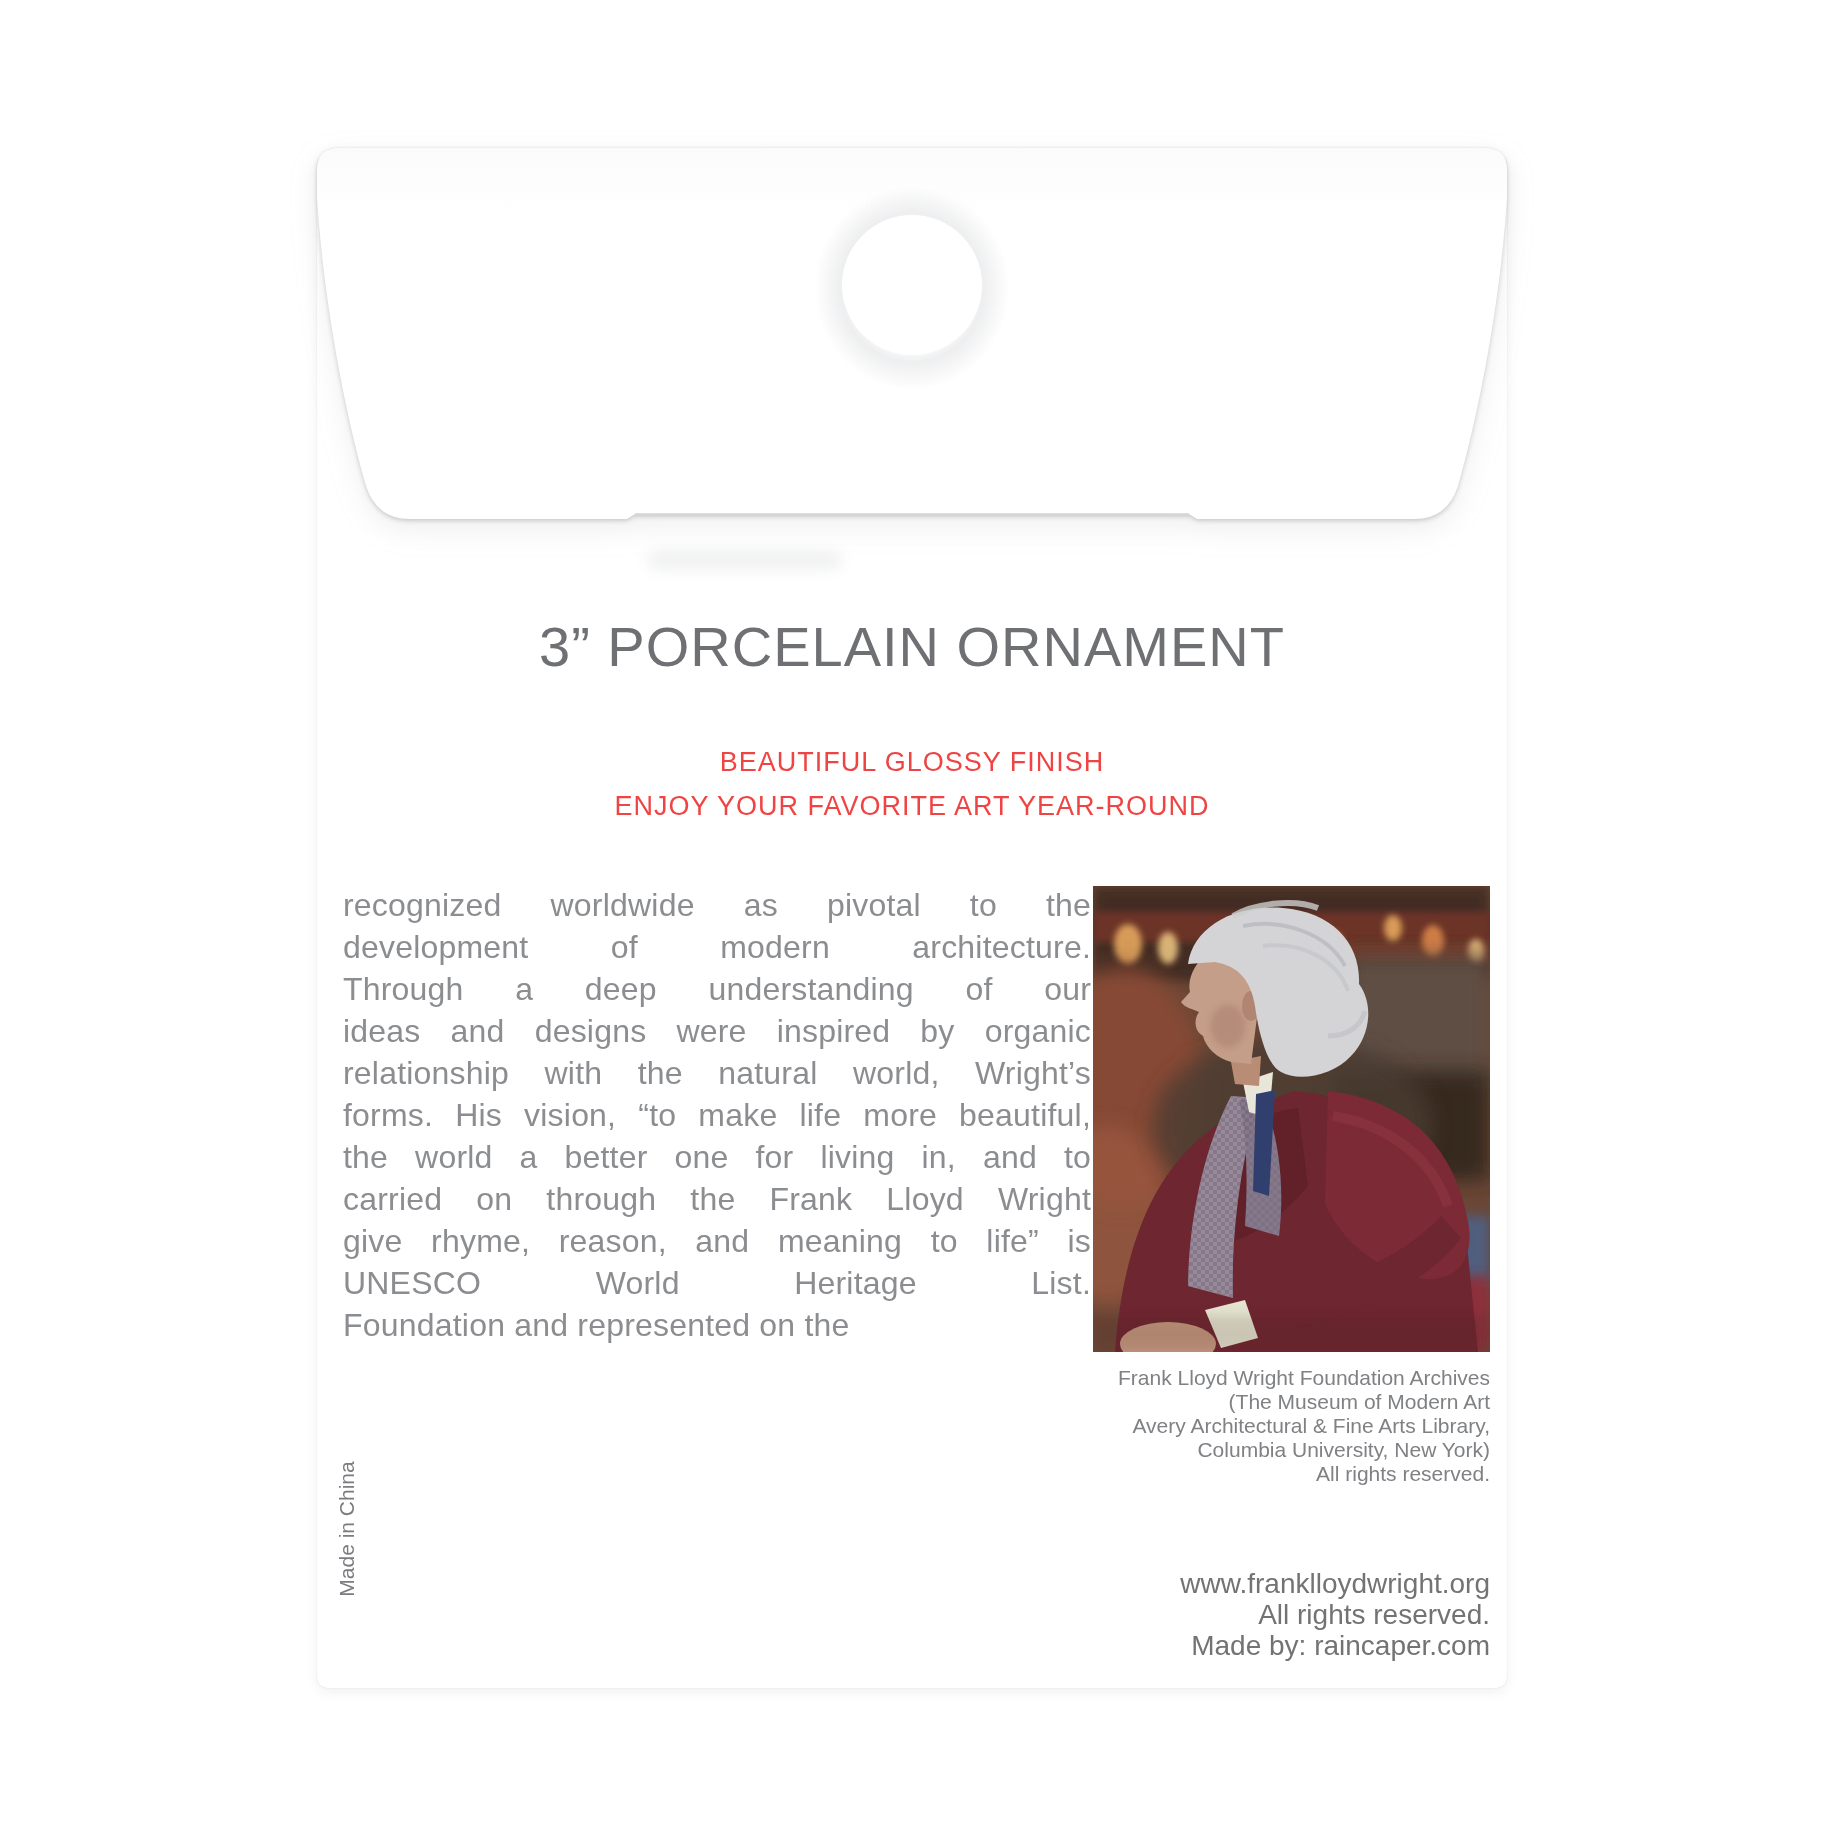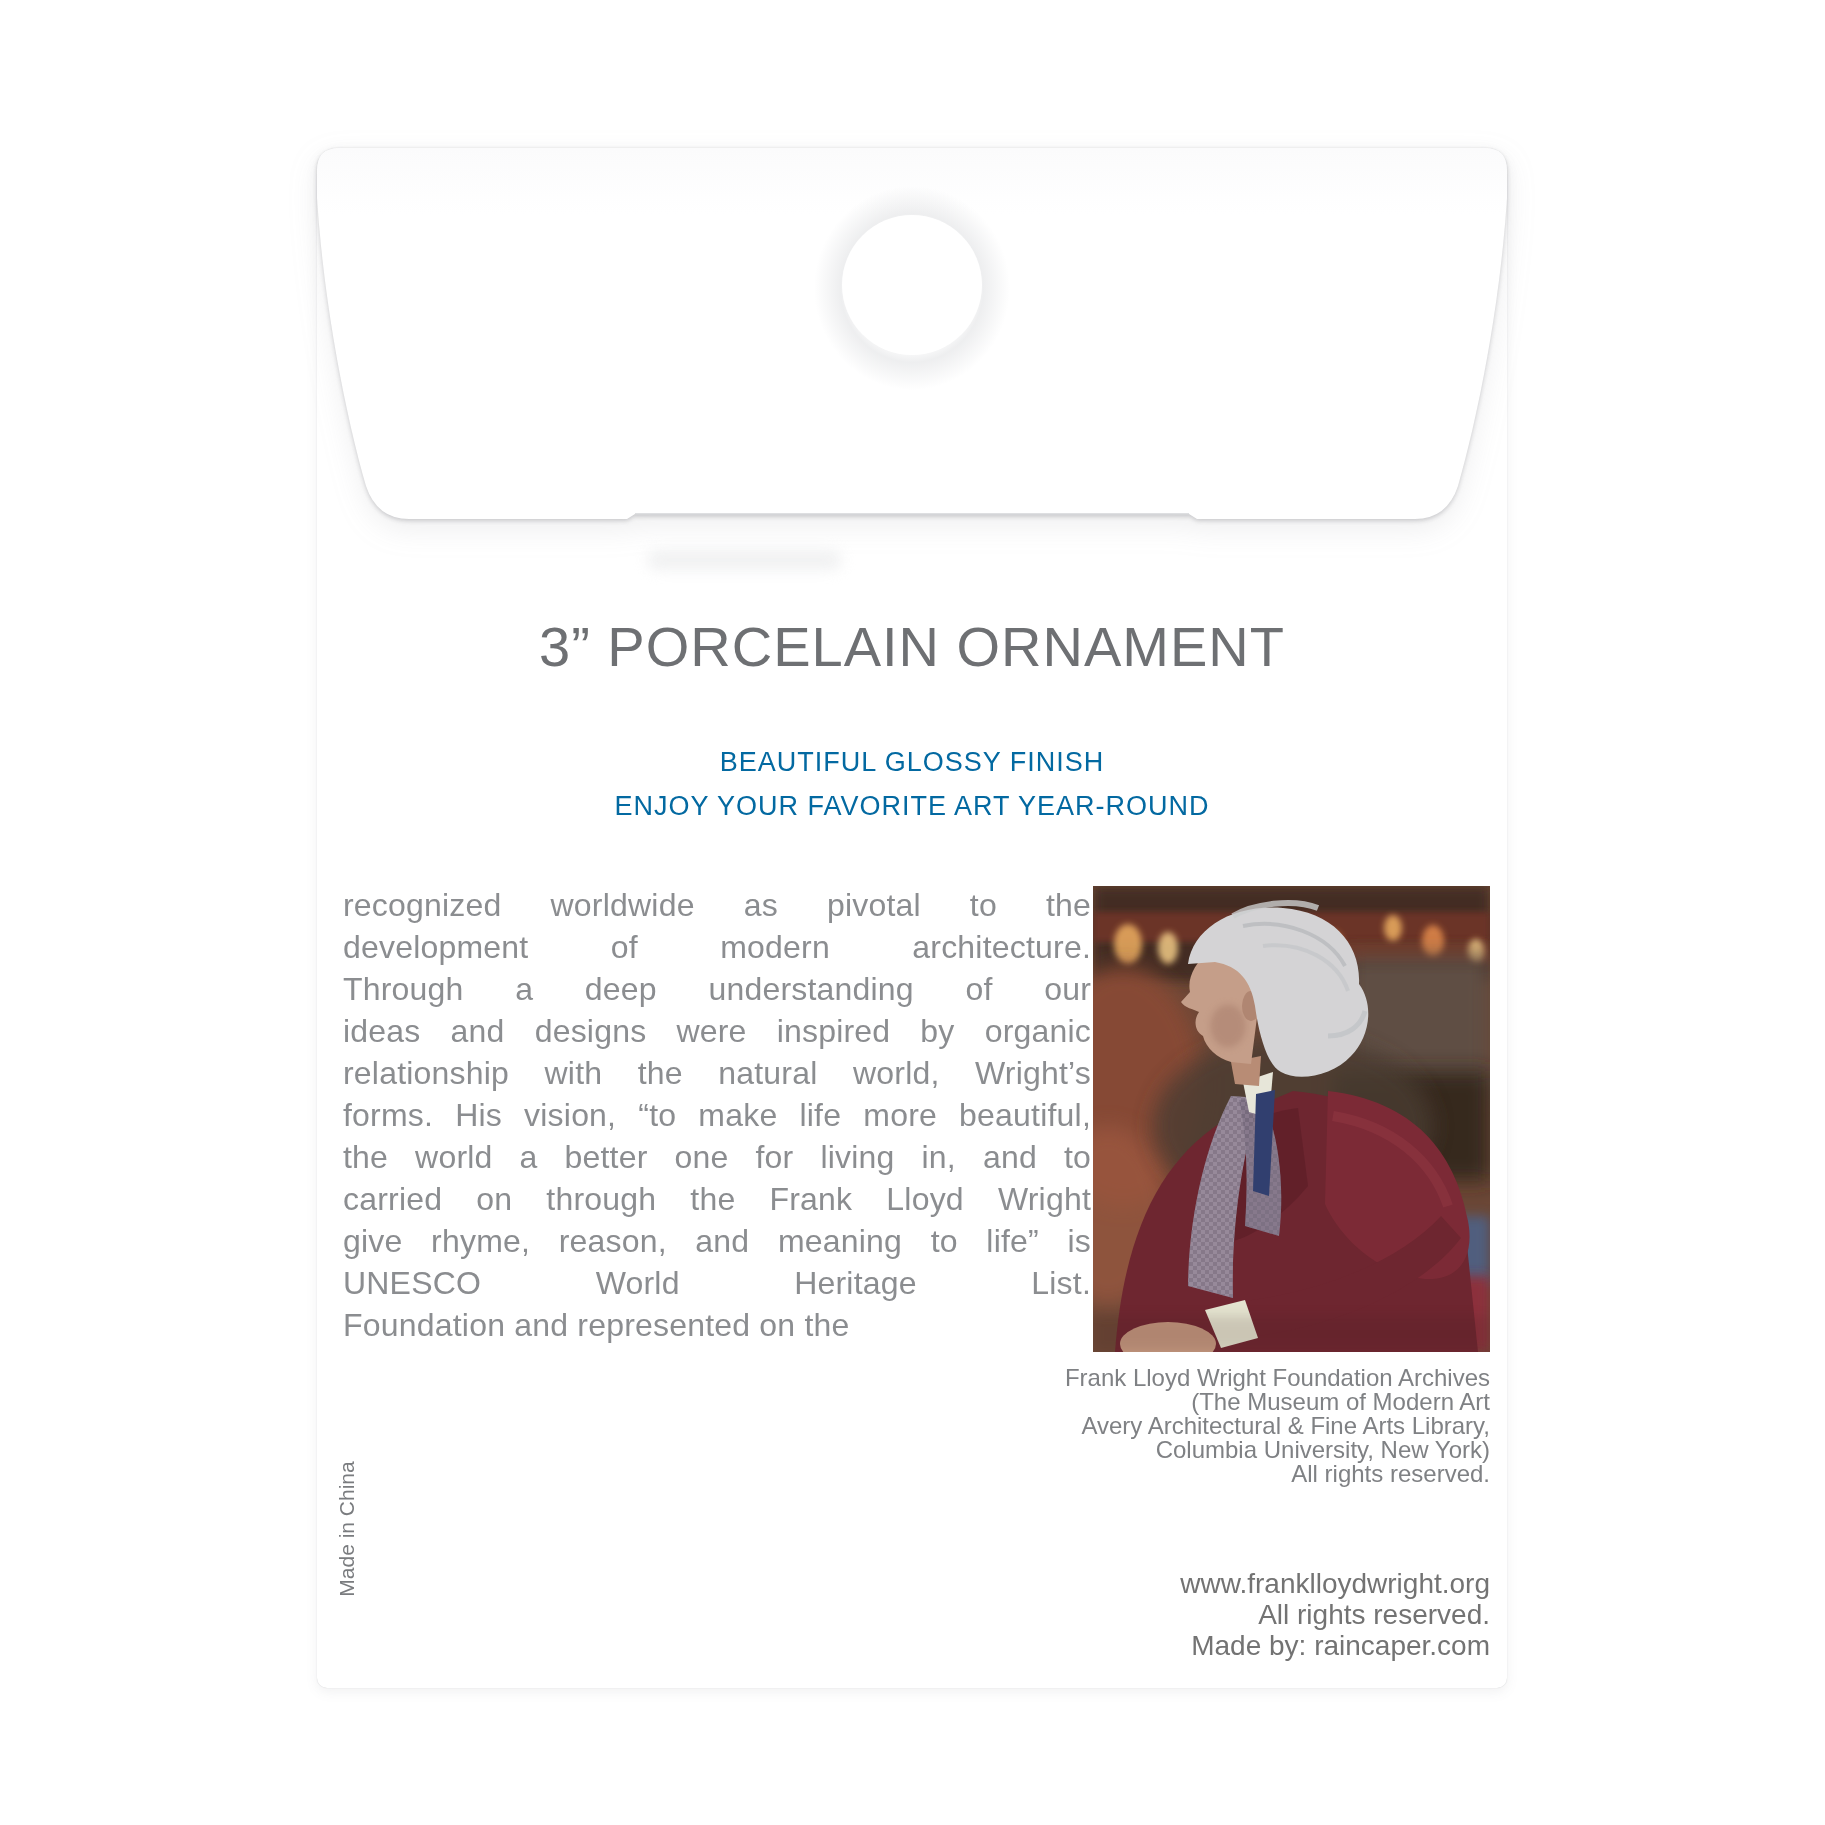--- a/index.html
+++ b/index.html
@@ -30,41 +30,41 @@
   .title{
     position:absolute;left:0;right:0;top:466px;
     text-align:center;
     font-size:56px;font-weight:400;letter-spacing:1px;
     color:#6e7073;
   }
   .subtitle{
     position:absolute;left:0;right:0;top:592px;
     text-align:center;
     font-size:27px;line-height:44px;letter-spacing:1px;
-    color:#0369a1;
+    color:#ef4444;
   }
   .body-col{
     position:absolute;left:26px;top:736px;width:748px;
     font-size:32px;line-height:42px;
     color:#8b8d90;letter-spacing:.2px;
   }
   .body-line{
     text-align:justify;text-align-last:justify;
     white-space:normal;
   }
   .body-line:last-child{text-align-last:left;}
   .photo{
     position:absolute;left:776px;top:738px;width:397px;height:466px;
     overflow:hidden;
   }
   .photo svg{display:block;width:100%;height:100%;}
   .caption{
     position:absolute;right:17px;top:1218px;width:520px;
     text-align:right;
-    font-size:24px;line-height:24px;
+    font-size:21px;line-height:24px;
     color:#7f8184;
   }
   .footer{
     position:absolute;right:17px;top:1420px;width:560px;
     text-align:right;
     font-size:28px;line-height:31px;
     color:#737373;
   }
   .made-in{
     position:absolute;left:-75px;top:1368px;width:210px;height:26px;

